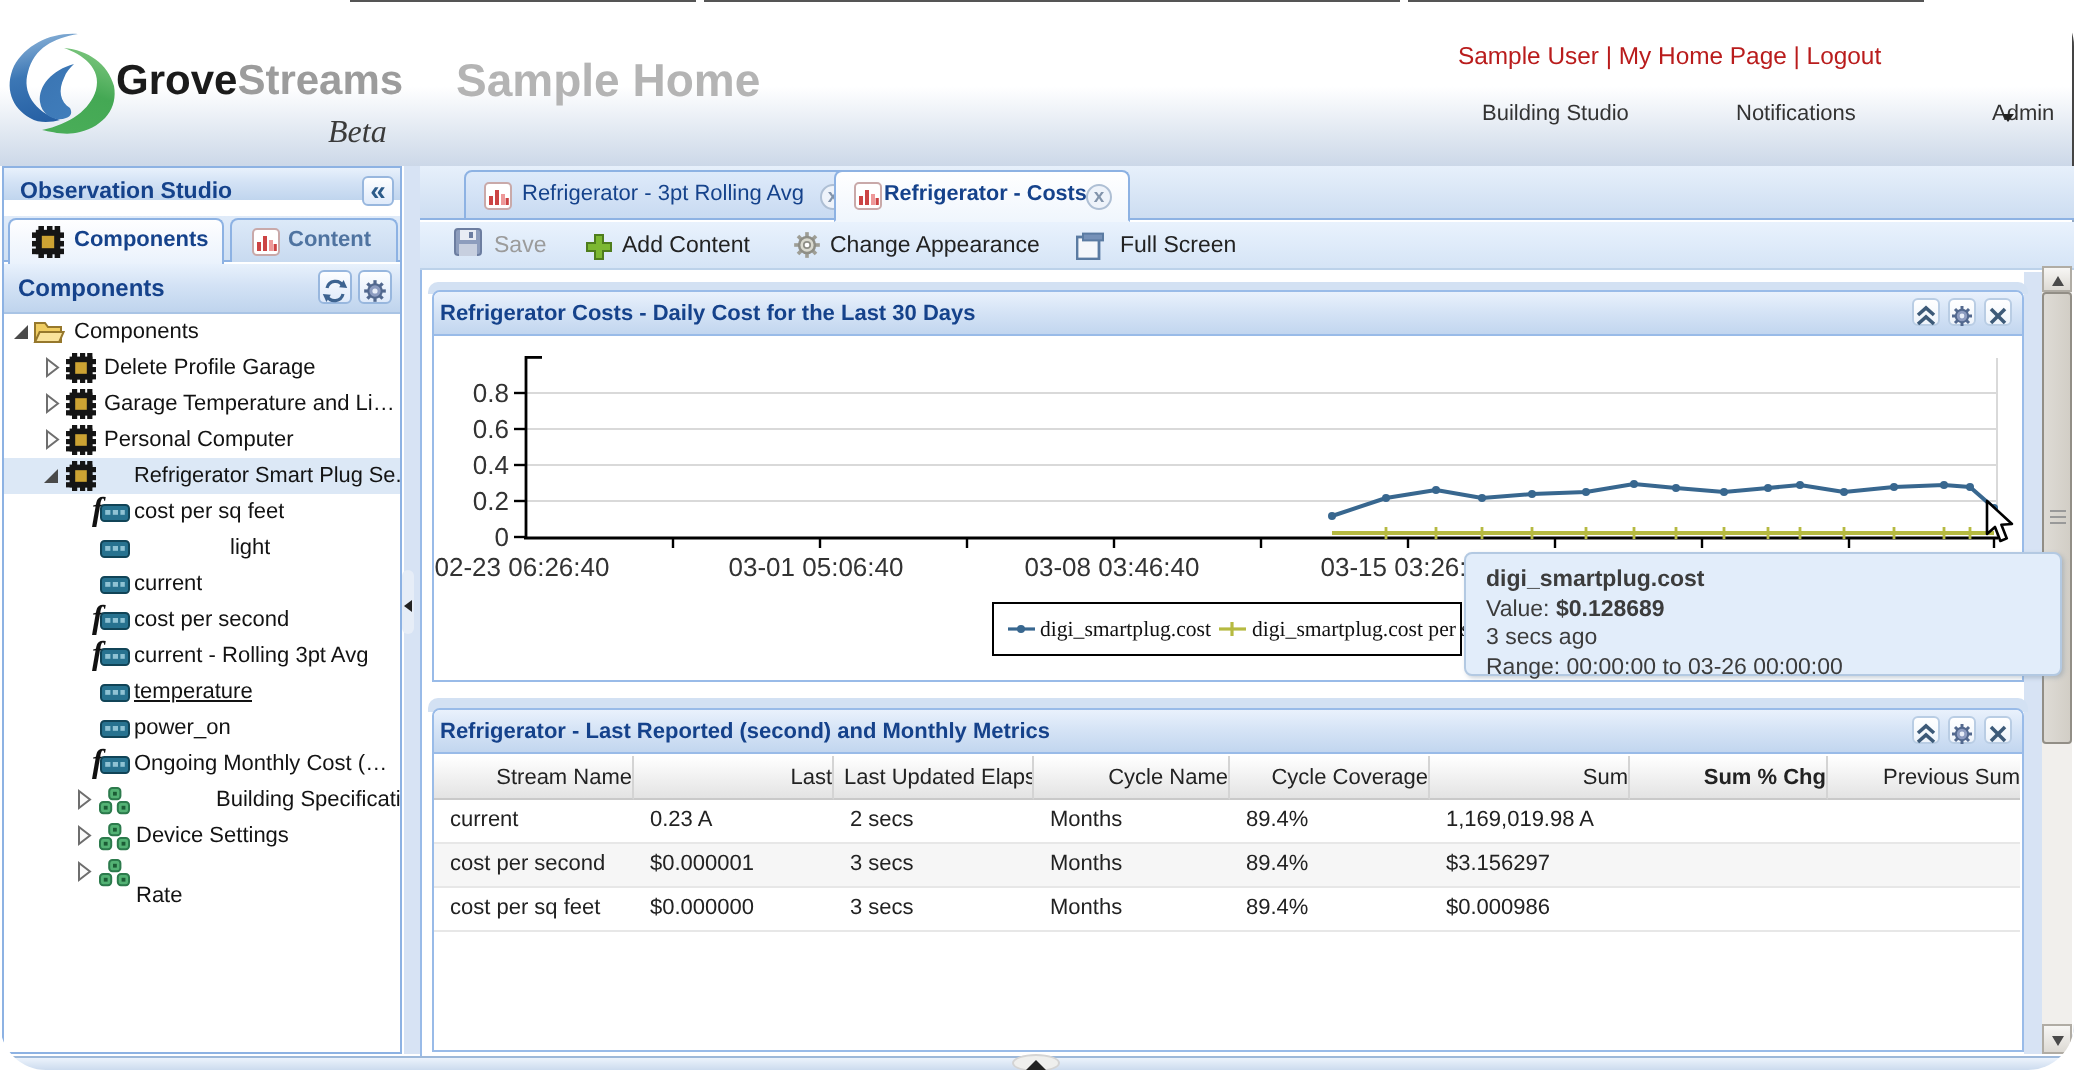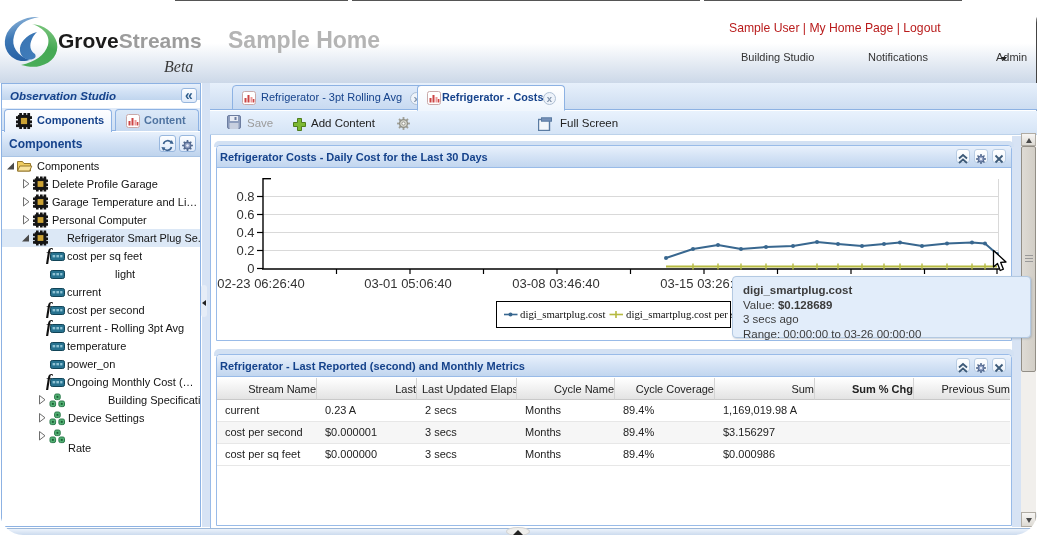--- a/index.html
+++ b/index.html
@@ -15,21 +15,21 @@
 #toplinks { left:729px; top:21px; font-size:12.2px; font-weight:normal; color:#b91c1c; }
 #menurow { left:0; top:51px; width:1037px; height:16px; font-size:11px; color:#333; }
 #logo-text { left:58px; top:29px; font-size:21px; font-weight:bold; color:#1b1b1b; }
 #logo-text span { color:#9c9c9c; }
 #beta { left:164px; top:58px; font-family:"Liberation Serif", serif; font-style:italic; font-size:16px; color:#3a3a3a; }
 #samplehome { left:228px; top:27px; font-size:23px; font-weight:bold; color:#b4b4b4; }
 
 
 #lpanel { left:1px; top:83px; width:200px; height:444px; border:1px solid #8db2e3; background:#fff; }
 #lphead { left:0; top:0; width:198px; height:16px; line-height:24px; padding-left:8px;
-  background:linear-gradient(#e8f1fc, #d3e2f5 45%, #c0d5ee); color:#15428b; font-weight:bold; font-size:11.5px;font-style:italic; }
+  background:linear-gradient(#e8f1fc, #d3e2f5 45%, #c0d5ee); color:#15428b; font-weight:bold; font-size:11.5px; }
 .tool { position:absolute; border:1px solid #98b7de; border-radius:3px;
   background:linear-gradient(#fdfeff,#dfeafa); color:#3b618c; text-align:center; }
 #ltabs { left:0; top:24px; width:198px; height:23px; background:linear-gradient(#e0ebf9,#cfe0f3); border-bottom:1px solid #8db2e3; }
 .ltab { position:absolute; top:1px; height:22px; border:1px solid #8db2e3; border-bottom:none;
   border-radius:4px 4px 0 0; font-size:11px; font-weight:bold; line-height:21px; }
 #ltab1 { left:2px; width:108px; background:linear-gradient(#fefeff,#eaf2fc); color:#15428b; height:23px; z-index:2;}
 #ltab2 { left:113px; width:84px; background:linear-gradient(#dce9f8,#c8daf0); color:#4f73a0; }
 #lsub { left:0; top:48px; width:198px; height:25px; line-height:25px; padding-left:7px;
   background:linear-gradient(#e8f1fc, #d3e2f5 45%, #bfd4ed); color:#15428b; font-weight:bold; font-size:12px;
   border-bottom:1px solid #a9c4e5; }
@@ -232,21 +232,21 @@
       <div class="trow" style="left:35px;top:0px;">Components</div>
       <div class="trow" style="left:50px;top:18px;">Delete Profile Garage</div>
       <div class="trow" style="left:50px;top:36px;width:147px;">Garage Temperature and Light</div>
       <div class="trow" style="left:50px;top:54px;">Personal Computer</div>
       <div class="trow" style="left:65px;top:72px;font-size:10.9px;">Refrigerator Smart Plug Se...</div>
       <div class="trow" style="left:65px;top:90px;">cost per sq feet</div>
       <div class="trow" style="left:65px;top:108px;padding-left:48px;">light</div>
       <div class="trow" style="left:65px;top:126px;">current</div>
       <div class="trow" style="left:65px;top:144px;">cost per second</div>
       <div class="trow" style="left:65px;top:162px;">current - Rolling 3pt Avg</div>
-      <div class="trow" style="left:65px;top:180px;">temperature</div>
+      <div class="trow" style="left:65px;top:180px;text-decoration:underline;">temperature</div>
       <div class="trow" style="left:65px;top:198px;">power_on</div>
       <div class="trow" style="left:65px;top:216px;width:131px;">Ongoing Monthly Cost (Estimated)</div>
       <div class="trow" style="left:66px;top:234px;margin-left:40px;">Building Specifications</div>
       <div class="trow" style="left:66px;top:252px;">Device Settings</div>
       <div class="trow" style="left:66px;top:270px;margin-top:12px;">Rate</div>
     </div>
   </div>
 
   <div class="abs" id="gapstrip"></div>
   <div class="abs" id="mainbg"></div>
@@ -292,20 +292,21 @@
     <span class="tbitem" style="left:186px;top:4px;"><svg width="15" height="15" viewBox="0 0 14 14">
           <g stroke="#9e9e96" stroke-width="1.7">
             <line x1="7" y1="1" x2="7" y2="13"></line>
             <line x1="1" y1="7" x2="13" y2="7"></line>
             <line x1="2.8" y1="2.8" x2="11.2" y2="11.2"></line>
             <line x1="11.2" y1="2.8" x2="2.8" y2="11.2"></line>
           </g>
           <circle cx="7" cy="7" r="3.7" fill="#d9d9cf" stroke="#8e8e86" stroke-width="1.2"></circle>
           <circle cx="7" cy="7" r="1.5" fill="#fff" stroke="#8e8e86" stroke-width="0.8"></circle>
         </svg></span>
+    <span class="tbitem" style="left:205px;">Change Appearance</span>
     <span class="tbitem" style="left:328px;top:4px;"><svg width="14" height="14" viewBox="0 0 14 14">
       <rect x="0.5" y="2.5" width="11" height="11" fill="#f4f7fb" stroke="#5a7ba2" stroke-width="1.4"></rect>
       <rect x="3.5" y="0.8" width="10" height="3.4" fill="#7591b8" stroke="#5a7ba2" stroke-width="1"></rect>
         </svg></span>
     <span class="tbitem" style="left:350px;">Full Screen</span>
   </div>
 
   <div class="panel" id="chartpanel" style="left:216px;top:145px;width:796px;height:196px;">
     <div class="panelhd">Refrigerator Costs - Daily Cost for the Last 30 Days
       <div class="pbtn" style="left:739px;"><svg width="12" height="12" viewBox="0 0 12 12">

